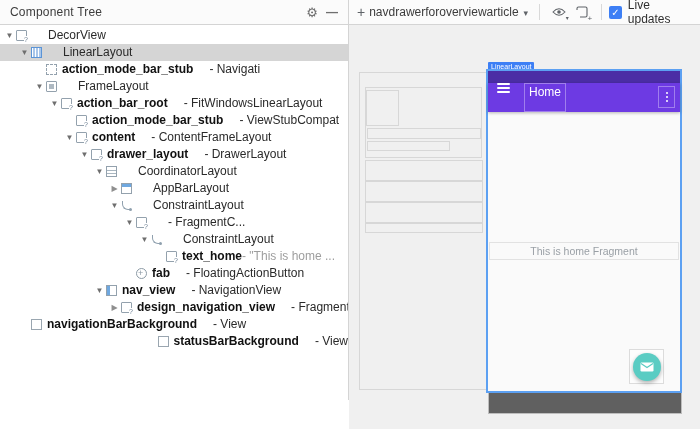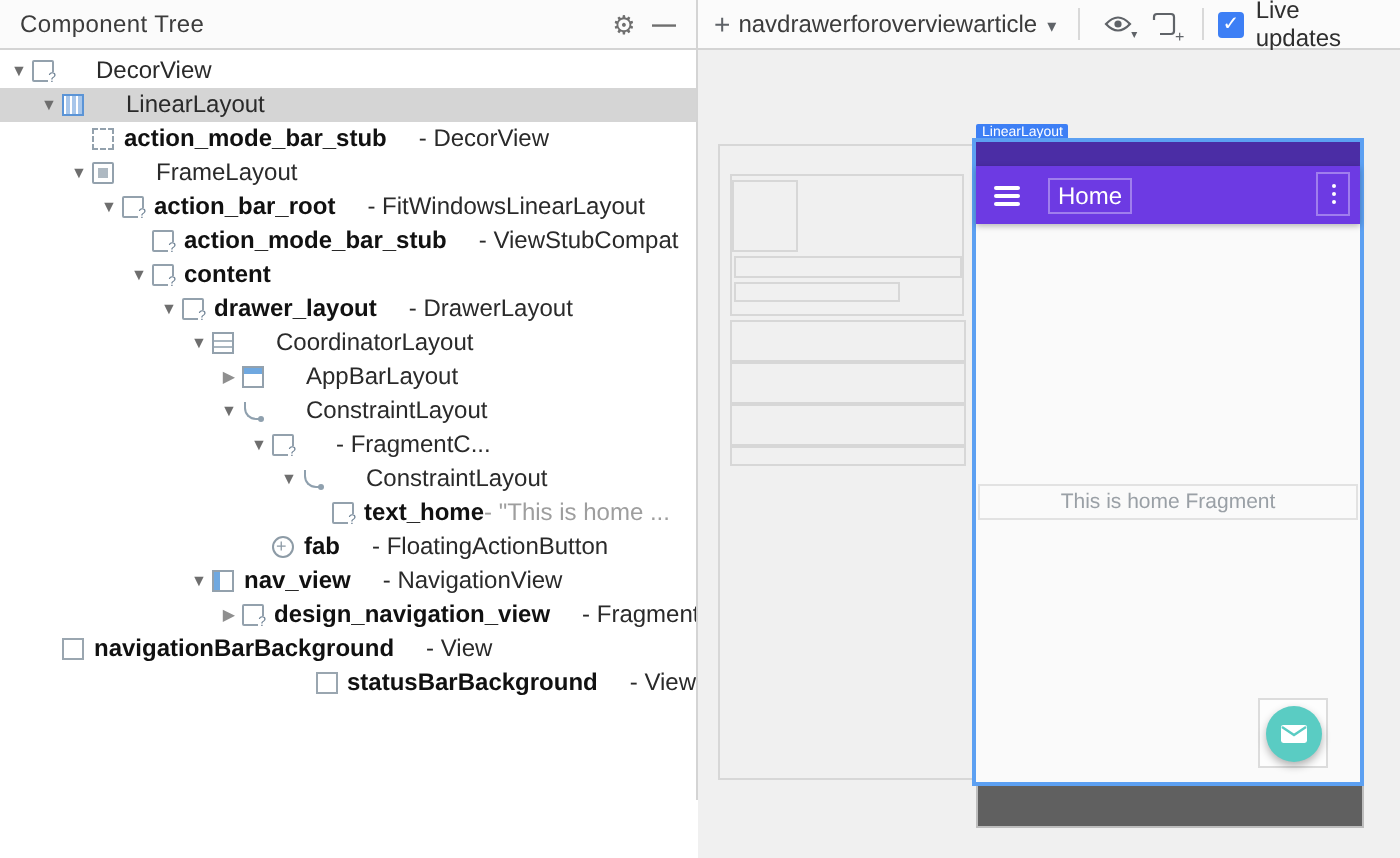--- a/index.html
+++ b/index.html
@@ -81,21 +81,21 @@
   .design-surface { position:relative; flex:1; background:#f0f0f0; overflow:hidden; }
   .wf { position:absolute; border:1px solid #d7d7d7; }
 
   
   .sel-tag { position:absolute; left:139px; top:37px; background:#3d7ff5;
     color:#fff; font-size:7px; line-height:10px; padding:0 3px; border-radius:1px; }
   .phone { position:absolute; left:137px; top:44px; width:196px; height:324px;
     border:2px solid #5ca0f2; background:#fafafa; display:flex; flex-direction:column; }
   .statusbar { height:12px; flex:none; }
   .appbar { height:29px; flex:none; position:relative;
-    box-shadow:0 1px 3px rgba(0,0,0,.28); display:flex; align-items:center; }
+    box-shadow:0 1px 3px rgba(0,0,0,.28); display:flex; }
   .hamburger { width:13px; margin-left:9px; display:flex; flex-direction:column; gap:2px; }
   .hamburger span { height:2px; background:#fff; border-radius:1px; }
   .appbar-title { margin-left:14px; color:#fff; font-size:12px;
     border:1px solid rgba(255,255,255,.35); padding:0 4px; line-height:16px; }
   .overflow-btn { position:absolute; right:5px; top:3px; width:17px; height:22px;
     border:1px solid rgba(255,255,255,.35); display:flex; flex-direction:column;
     align-items:center; justify-content:center; gap:2px; }
   .overflow-btn i { width:2px; height:2px; background:#fff; border-radius:50%; }
   .phone-content { position:relative; flex:1; }
   .home-text { position:absolute; left:1px; right:1px; top:130px; height:18px;
@@ -129,21 +129,21 @@
         </div>
         <div class="tree-row selected" style="padding-left: 18px;">
           <span class="arrow">▼</span>
           <span class="ti ti-linear-layout"></span>
           <span class="t-type">LinearLayout</span>
         </div>
         <div class="tree-row" style="padding-left: 33px;">
           <span class="arrow"></span>
           <span class="ti ti-view-stub"></span>
           <span class="t-id">action_mode_bar_stub</span>
-          <span class="t-type"> - DecorView</span>
+          <span class="t-type"> - Navigati</span>
         </div>
         <div class="tree-row" style="padding-left: 33px;">
           <span class="arrow">▼</span>
           <span class="ti ti-frame-layout"></span>
           <span class="t-type">FrameLayout</span>
         </div>
         <div class="tree-row" style="padding-left: 48px;">
           <span class="arrow">▼</span>
           <span class="ti ti-unknown-view"></span>
           <span class="t-id">action_bar_root</span>
@@ -152,20 +152,21 @@
         <div class="tree-row" style="padding-left: 63px;">
           <span class="arrow"></span>
           <span class="ti ti-unknown-view"></span>
           <span class="t-id">action_mode_bar_stub</span>
           <span class="t-type"> - ViewStubCompat</span>
         </div>
         <div class="tree-row" style="padding-left: 63px;">
           <span class="arrow">▼</span>
           <span class="ti ti-unknown-view"></span>
           <span class="t-id">content</span>
+          <span class="t-type"> - ContentFrameLayout</span>
         </div>
         <div class="tree-row" style="padding-left: 78px;">
           <span class="arrow">▼</span>
           <span class="ti ti-unknown-view"></span>
           <span class="t-id">drawer_layout</span>
           <span class="t-type"> - DrawerLayout</span>
         </div>
         <div class="tree-row" style="padding-left: 93px;">
           <span class="arrow">▼</span>
           <span class="ti ti-coordinator-layout"></span>

